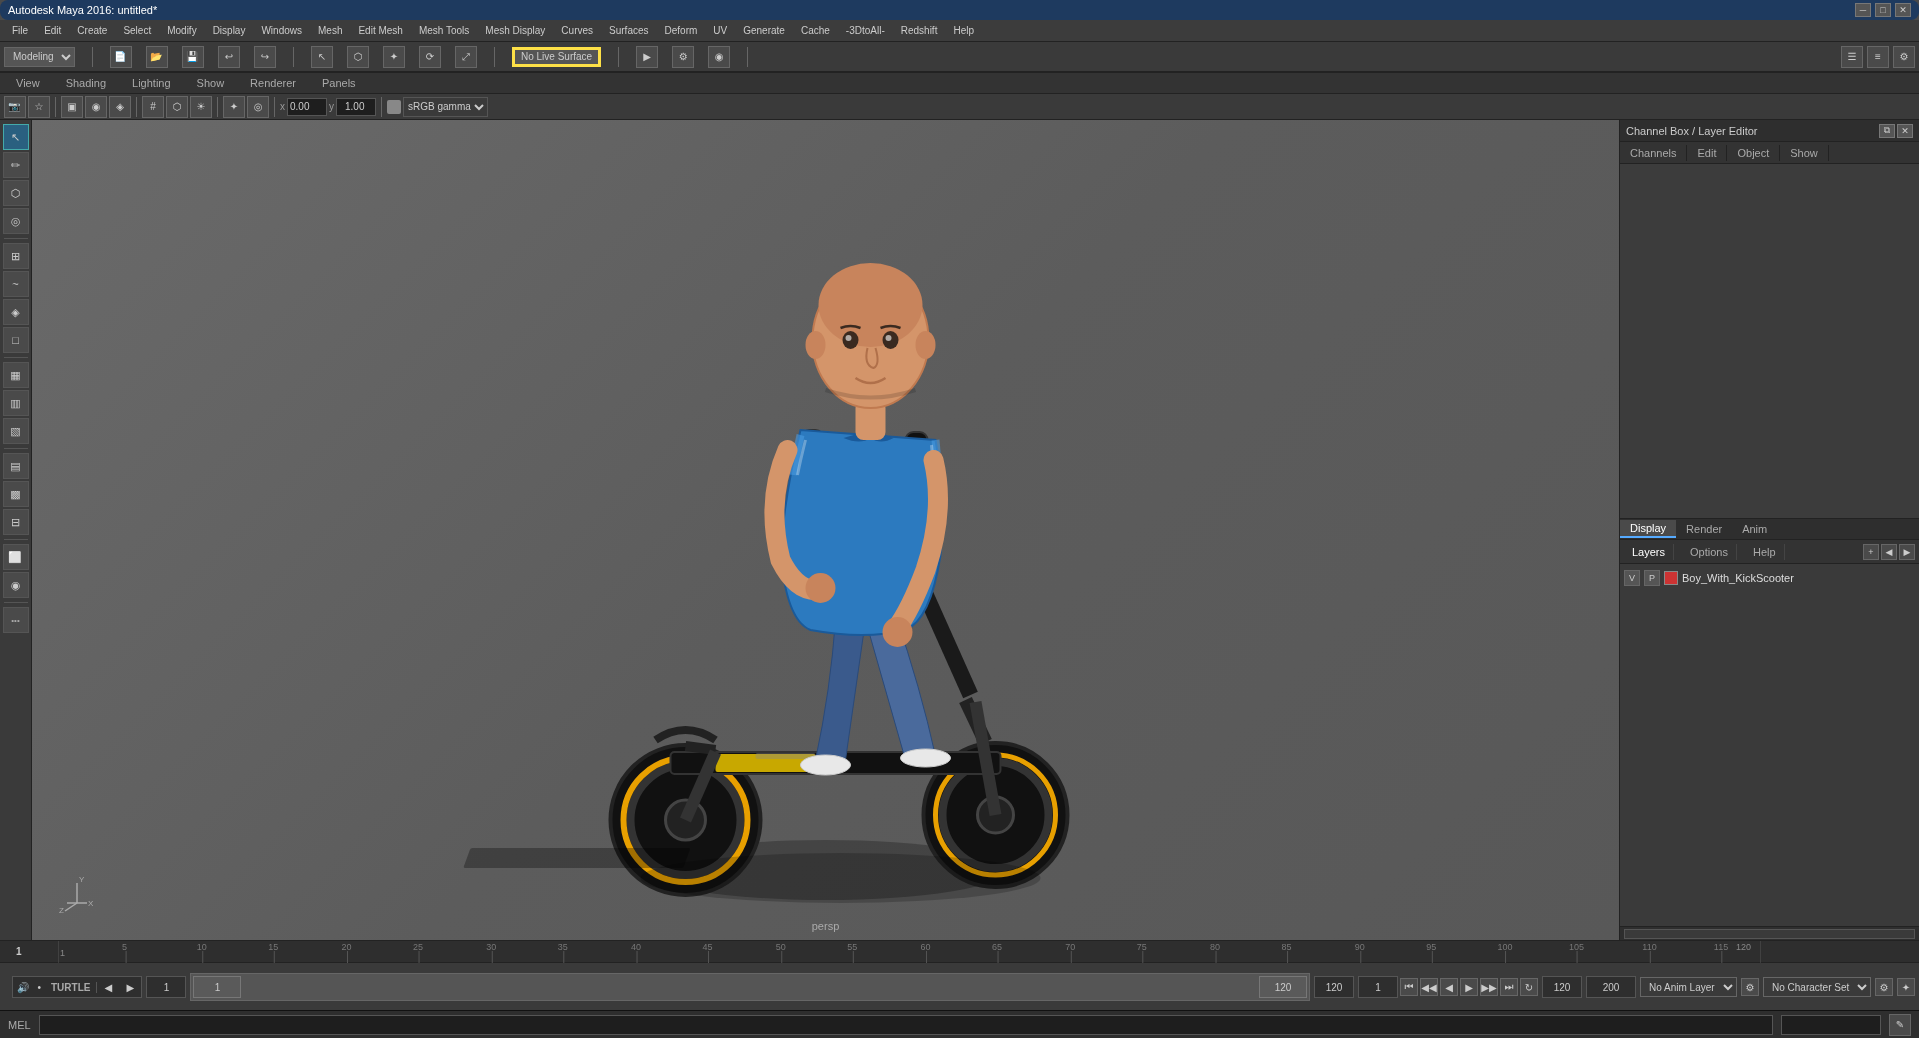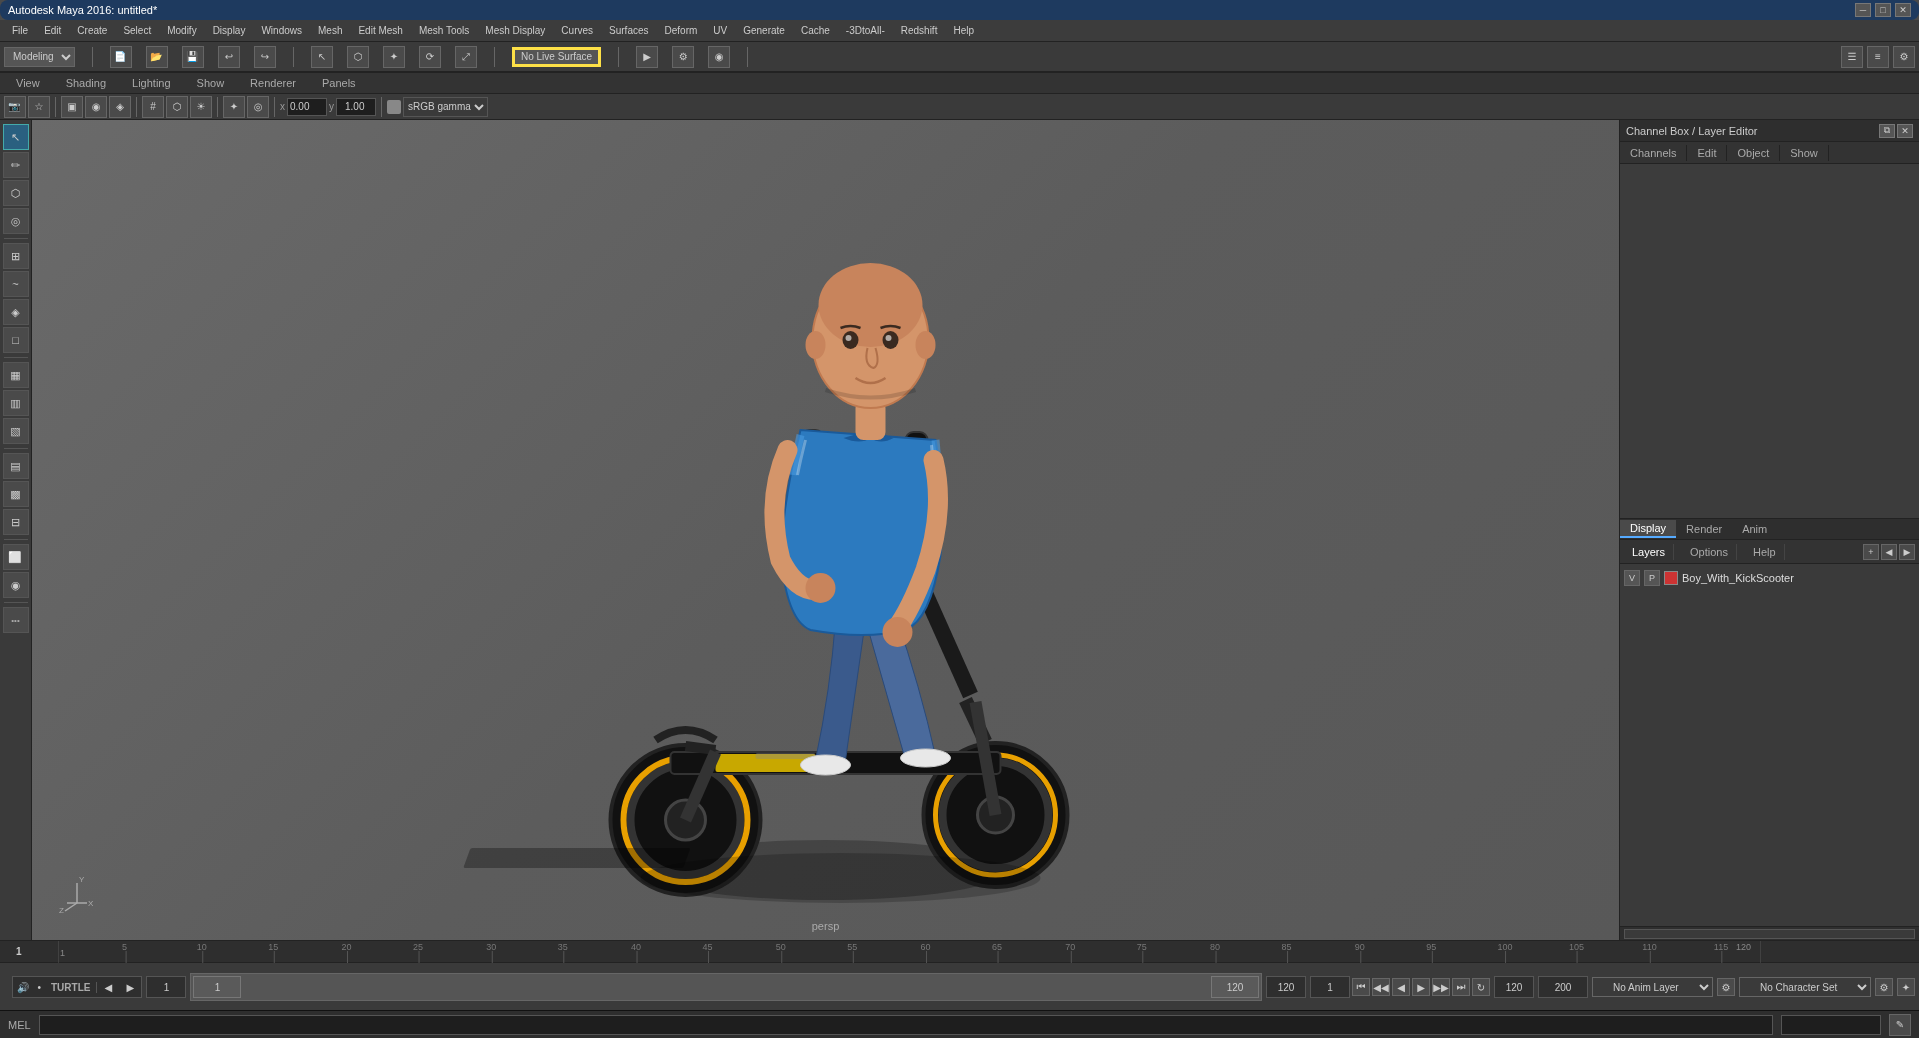--- a/index.html
+++ b/index.html
@@ -375,21 +375,21 @@
       align-items: center;
       gap: 4px;
       margin-left: auto;
     }
     .anim-dropdown {
       background: #3a3a3a;
       border: 1px solid #666;
       color: #ccc;
       font-size: 10px;
       height: 20px;
-      padding: 0 16px;
+      padding: 0 4px;
     }
 
     
     #scene-svg {
       width: 100%;
       height: 100%;
     }
 
     .viewport-sub-menu {
       height: 22px;

